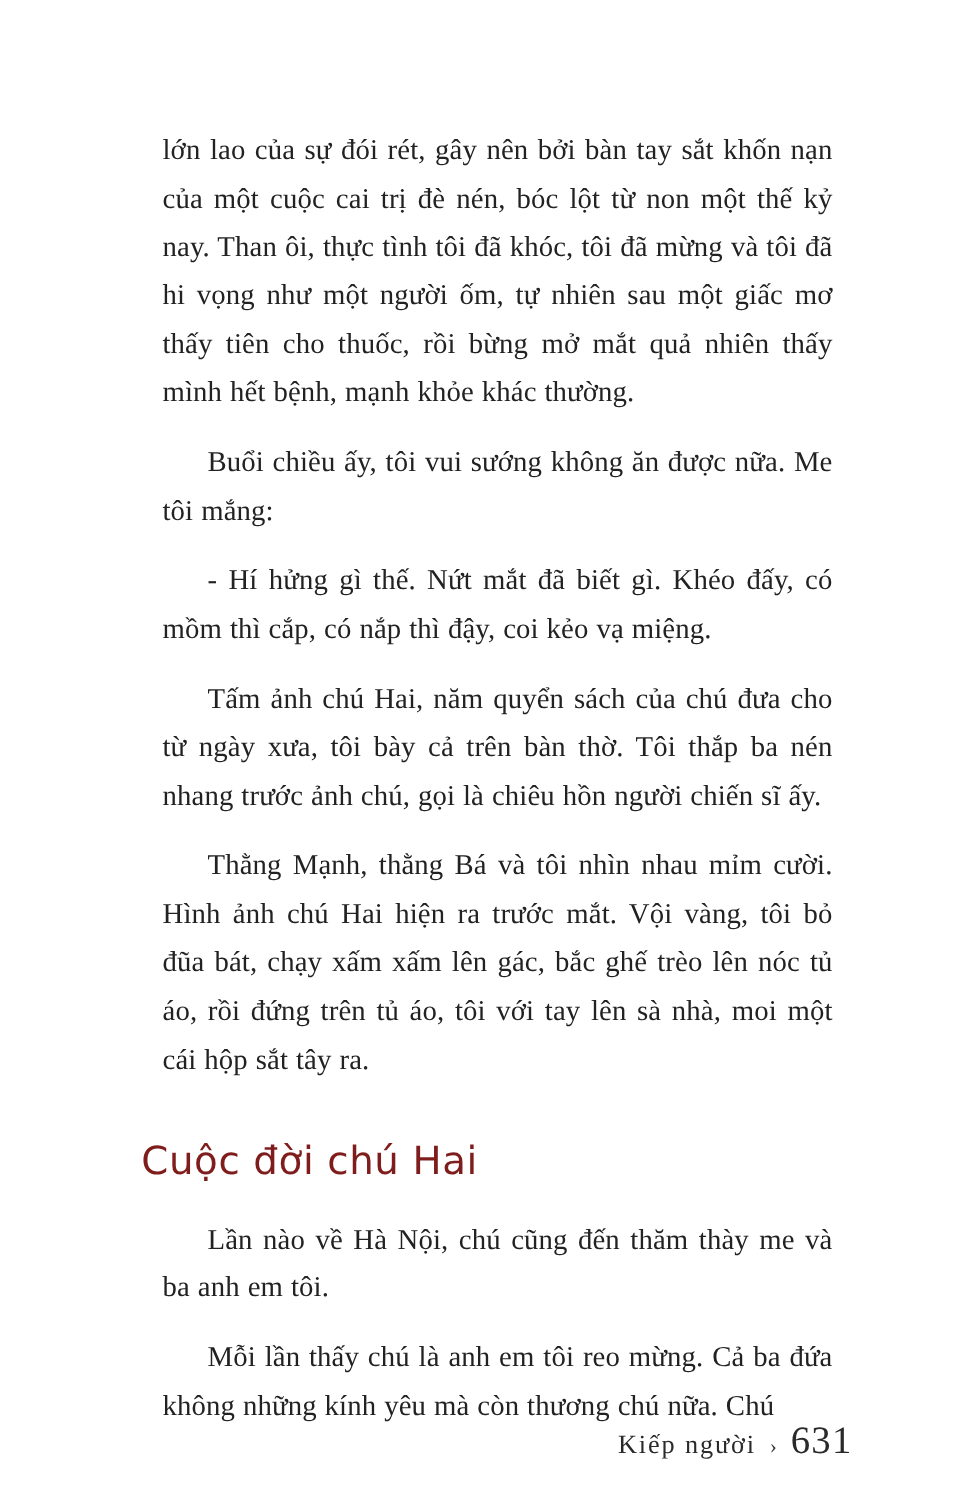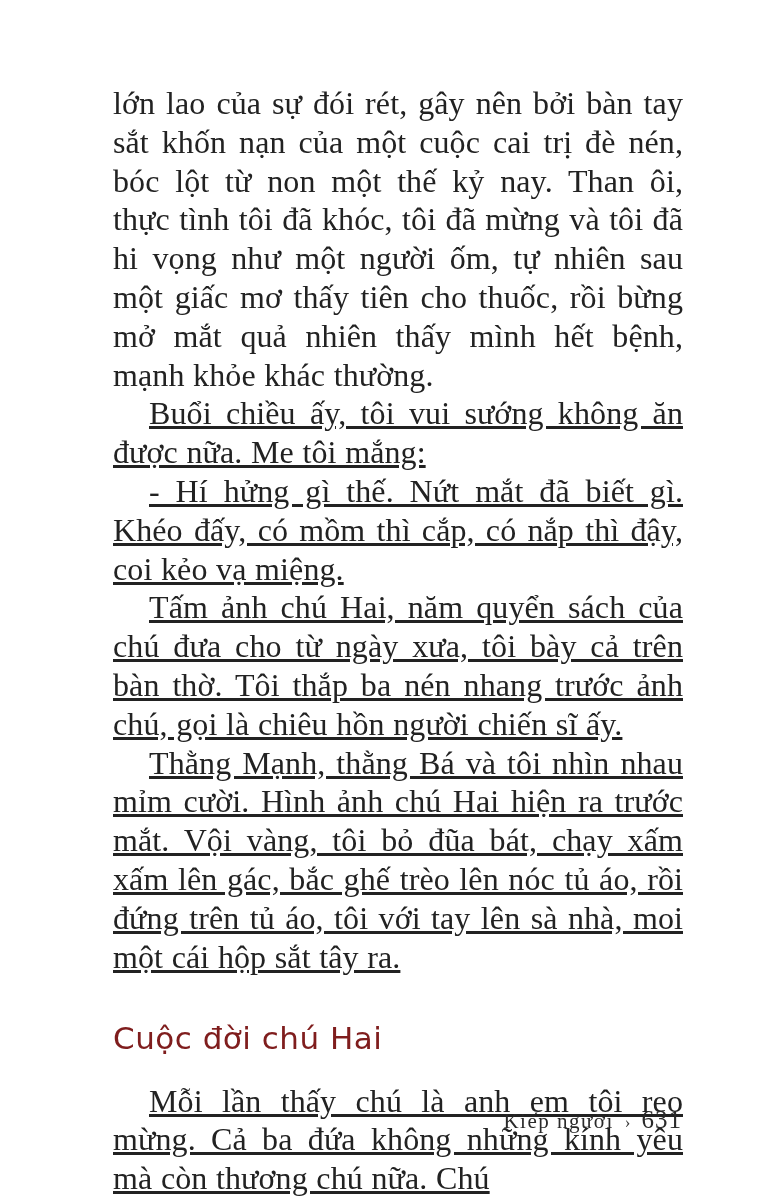--- a/index.html
+++ b/index.html
@@ -20,30 +20,29 @@
     height: 1200px;
     background: #ffffff;
   }
   .text-column {
     position: absolute;
     left: 113px;
     top: 84px;
     width: 570px;
   }
   p.body-par {
-    margin: 0;
-    font-size: 32px;
+    margin: 17px;
+    font-size: 23px;
     line-height: 38.8px;
     text-align: justify;
     letter-spacing: 0.1px;
     word-spacing: 0.5px;
   }
   p.body-par.indent {
     text-indent: 36px;
-    text-decoration: underline;
   }
   .section-heading {
     font-family: "DejaVu Sans", sans-serif;
     font-weight: 400;
     font-size: 31px;
     letter-spacing: 0.5px;
     color: #7f1d1d;
     margin: 44px 0 24px 0;
     line-height: 1.2;
   }
@@ -58,38 +57,40 @@
   }
   .footer .book-title {
     font-size: 21px;
     letter-spacing: 1.5px;
   }
   .footer .separator {
     font-size: 17px;
     color: #3a3a3a;
   }
   .footer .page-number {
-    font-size: 25px;
+    font-size: 31px;
     letter-spacing: 1px;
+    margin-top: 28px;
   }
 </style>
 </head>
 <body>
 
 <div class="page">
   <div class="text-column">
     <div id="body-pars">
         <p class="body-par">lớn lao của sự đói rét, gây nên bởi bàn tay sắt khốn nạn của một cuộc cai trị đè nén, bóc lột từ non một thế kỷ nay. Than ôi, thực tình tôi đã khóc, tôi đã mừng và tôi đã hi vọng như một người ốm, tự nhiên sau một giấc mơ thấy tiên cho thuốc, rồi bừng mở mắt quả nhiên thấy mình hết bệnh, mạnh khỏe khác thường.</p>
         <p class="body-par indent">Buổi chiều ấy, tôi vui sướng không ăn được nữa. Me tôi mắng:</p>
         <p class="body-par indent">- Hí hửng gì thế. Nứt mắt đã biết gì. Khéo đấy, có mồm thì cắp, có nắp thì đậy, coi kẻo vạ miệng.</p>
         <p class="body-par indent">Tấm ảnh chú Hai, năm quyển sách của chú đưa cho từ ngày xưa, tôi bày cả trên bàn thờ. Tôi thắp ba nén nhang trước ảnh chú, gọi là chiêu hồn người chiến sĩ ấy.</p>
         <p class="body-par indent">Thằng Mạnh, thằng Bá và tôi nhìn nhau mỉm cười. Hình ảnh chú Hai hiện ra trước mắt. Vội vàng, tôi bỏ đũa bát, chạy xấm xấm lên gác, bắc ghế trèo lên nóc tủ áo, rồi đứng trên tủ áo, tôi với tay lên sà nhà, moi một cái hộp sắt tây ra.</p>
       </div>
     <h2 class="section-heading">Cuộc đời chú Hai</h2>
     <div id="section-pars">
+        <p class="body-par indent">Lần nào về Hà Nội, chú cũng đến thăm thày me và ba anh em tôi.</p>
         <p class="body-par indent">Mỗi lần thấy chú là anh em tôi reo mừng. Cả ba đứa không những kính yêu mà còn thương chú nữa. Chú</p>
       </div>
   </div>
 
   <div class="footer">
     <span class="book-title">Kiếp người</span>
     <span class="separator">›</span>
     <span class="page-number">631</span>
   </div>
 </div>

